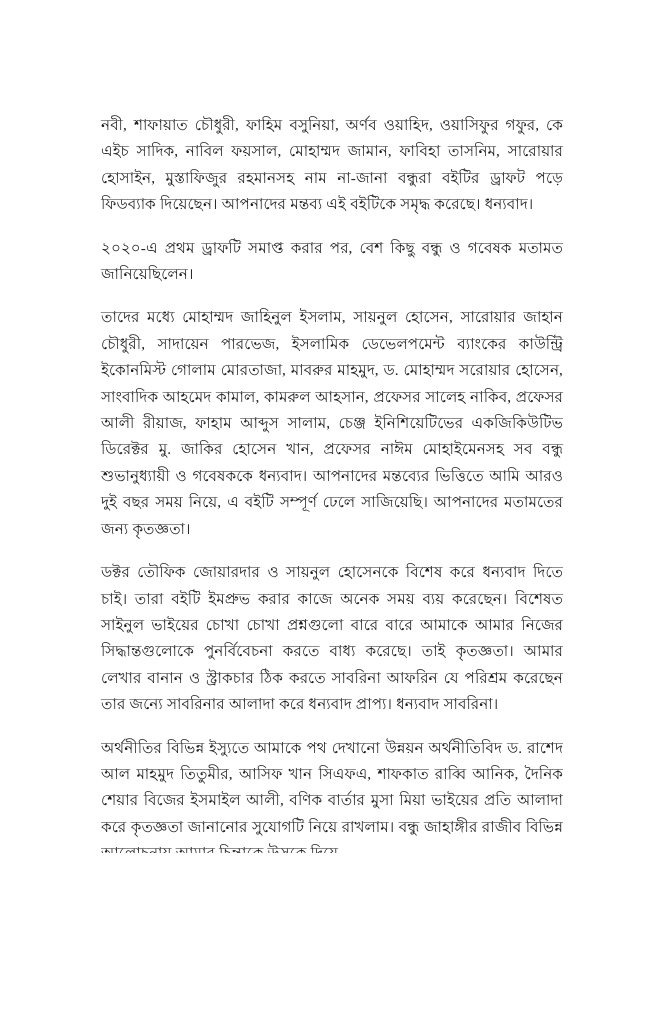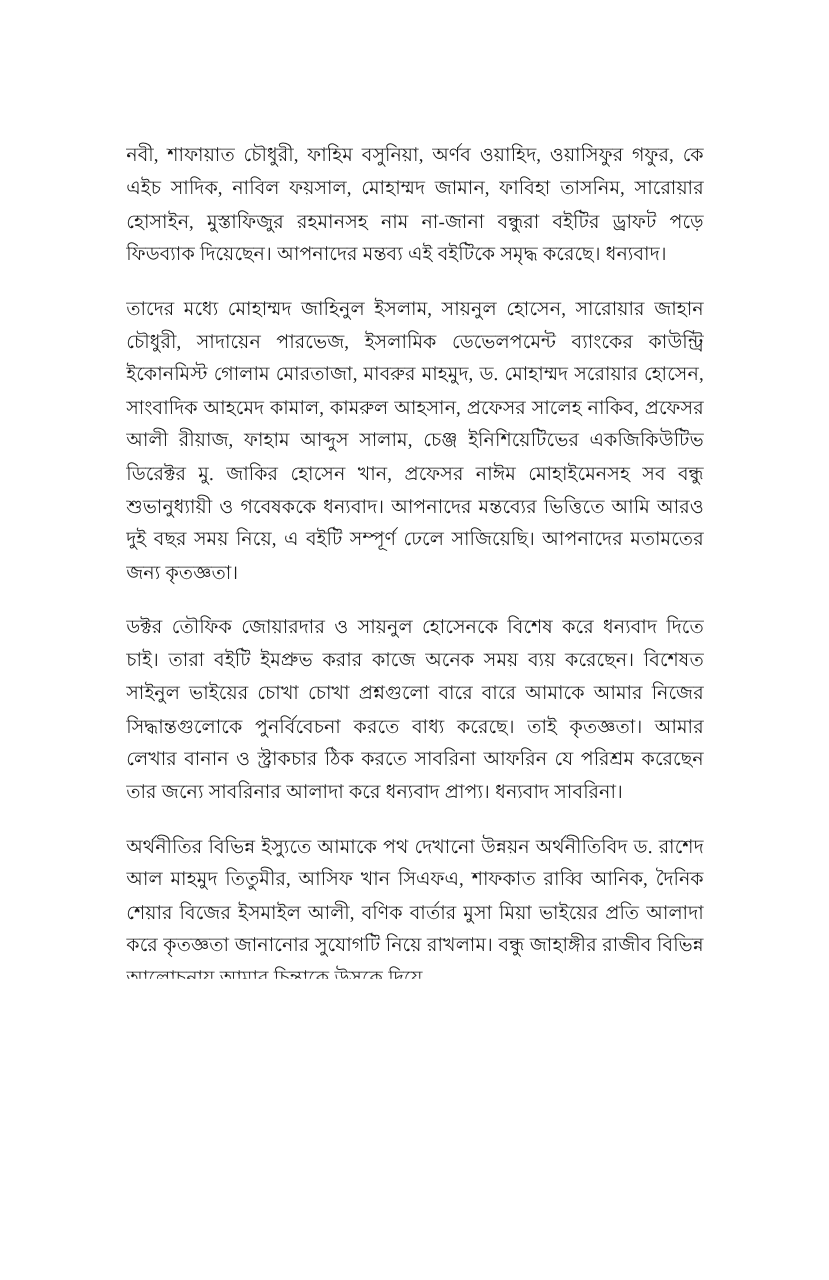--- a/index.html
+++ b/index.html
@@ -52,17 +52,18 @@
     max-height: 118px;
     overflow: hidden;
   }
 </style>
 </head>
 <body>
 
 <div id="page">
   <div id="text-column">
     <p class="para">নবী, শাফায়াত চৌধুরী, ফাহিম বসুনিয়া, অর্ণব ওয়াহিদ, ওয়াসিফুর গফুর, কে এইচ সাদিক, নাবিল ফয়সাল, মোহাম্মদ জামান, ফাবিহা তাসনিম, সারোয়ার হোসাইন, মুস্তাফিজুর রহমানসহ নাম না-জানা বন্ধুরা বইটির ড্রাফট পড়ে ফিডব্যাক দিয়েছেন। আপনাদের মন্তব্য এই বইটিকে সমৃদ্ধ করেছে। ধন্যবাদ।</p>
+    <p class="para">২০২০-এ প্রথম ড্রাফটি সমাপ্ত করার পর, বেশ কিছু বন্ধু ও গবেষক মতামত জানিয়েছিলেন।</p>
     <p class="para">তাদের মধ্যে মোহাম্মদ জাহিনুল ইসলাম, সায়নুল হোসেন, সারোয়ার জাহান চৌধুরী, সাদায়েন পারভেজ, ইসলামিক ডেভেলপমেন্ট ব্যাংকের কাউন্ট্রি ইকোনমিস্ট গোলাম মোরতাজা, মাবরুর মাহমুদ, ড. মোহাম্মদ সরোয়ার হোসেন, সাংবাদিক আহমেদ কামাল, কামরুল আহসান, প্রফেসর সালেহ নাকিব, প্রফেসর আলী রীয়াজ, ফাহাম আব্দুস সালাম, চেঞ্জ ইনিশিয়েটিভের একজিকিউটিভ ডিরেক্টর মু. জাকির হোসেন খান, প্রফেসর নাঈম মোহাইমেনসহ সব বন্ধু শুভানুধ্যায়ী ও গবেষককে ধন্যবাদ। আপনাদের মন্তব্যের ভিত্তিতে আমি আরও দুই বছর সময় নিয়ে, এ বইটি সম্পূর্ণ ঢেলে সাজিয়েছি। আপনাদের মতামতের জন্য কৃতজ্ঞতা।</p>
     <p class="para">ডক্টর তৌফিক জোয়ারদার ও সায়নুল হোসেনকে বিশেষ করে ধন্যবাদ দিতে চাই। তারা বইটি ইমপ্রুভ করার কাজে অনেক সময় ব্যয় করেছেন। বিশেষত সাইনুল ভাইয়ের চোখা চোখা প্রশ্নগুলো বারে বারে আমাকে আমার নিজের সিদ্ধান্তগুলোকে পুনর্বিবেচনা করতে বাধ্য করেছে। তাই কৃতজ্ঞতা। আমার লেখার বানান ও স্ট্রাকচার ঠিক করতে সাবরিনা আফরিন যে পরিশ্রম করেছেন তার জন্যে সাবরিনার আলাদা করে ধন্যবাদ প্রাপ্য। ধন্যবাদ সাবরিনা।</p>
     <p class="para clipped">অর্থনীতির বিভিন্ন ইস্যুতে আমাকে পথ দেখানো উন্নয়ন অর্থনীতিবিদ ড. রাশেদ আল মাহমুদ তিতুমীর, আসিফ খান সিএফএ, শাফকাত রাব্বি আনিক, দৈনিক শেয়ার বিজের ইসমাইল আলী, বণিক বার্তার মুসা মিয়া ভাইয়ের প্রতি আলাদা করে কৃতজ্ঞতা জানানোর সুযোগটি নিয়ে রাখলাম। বন্ধু জাহাঙ্গীর রাজীব বিভিন্ন আলোচনায় আমার চিন্তাকে উসকে দিয়ে</p>
   </div>
 </div>
 
 </body></html>

